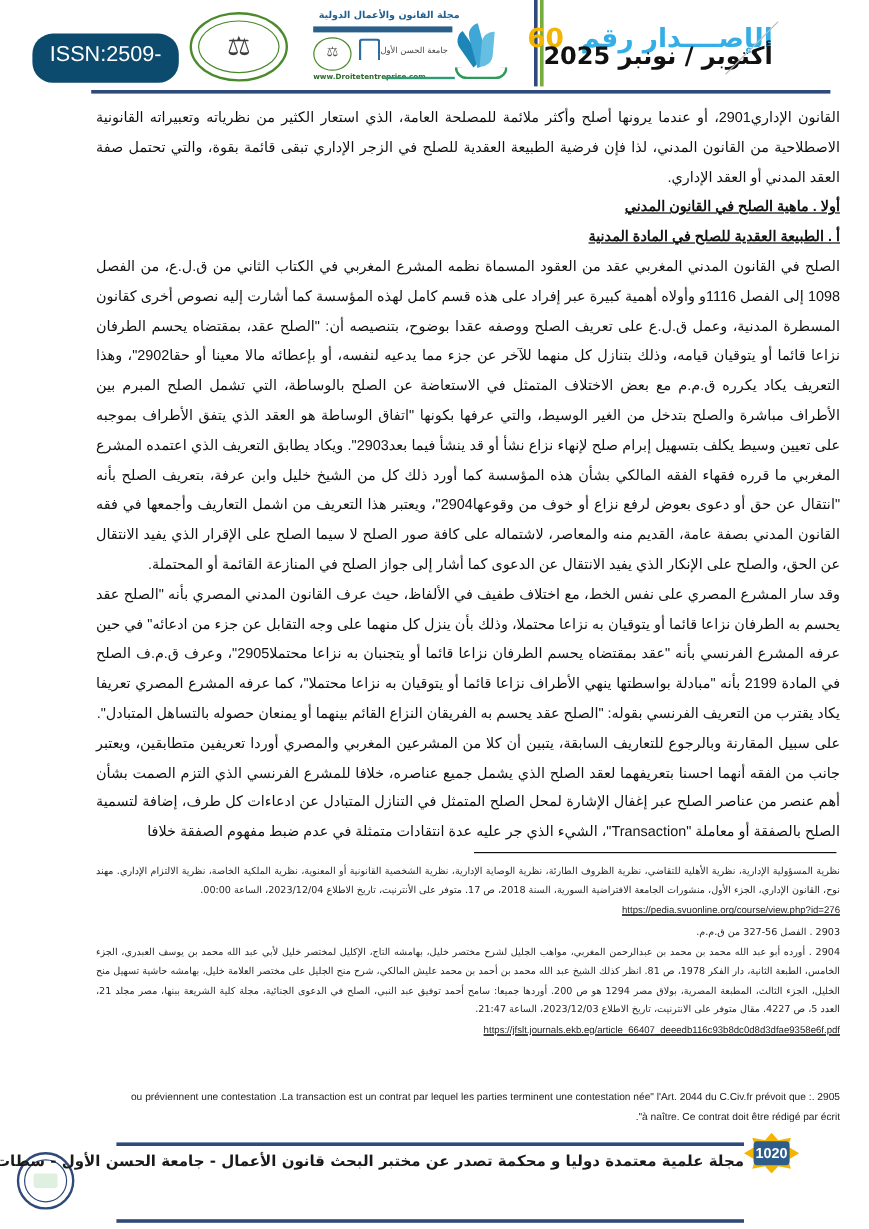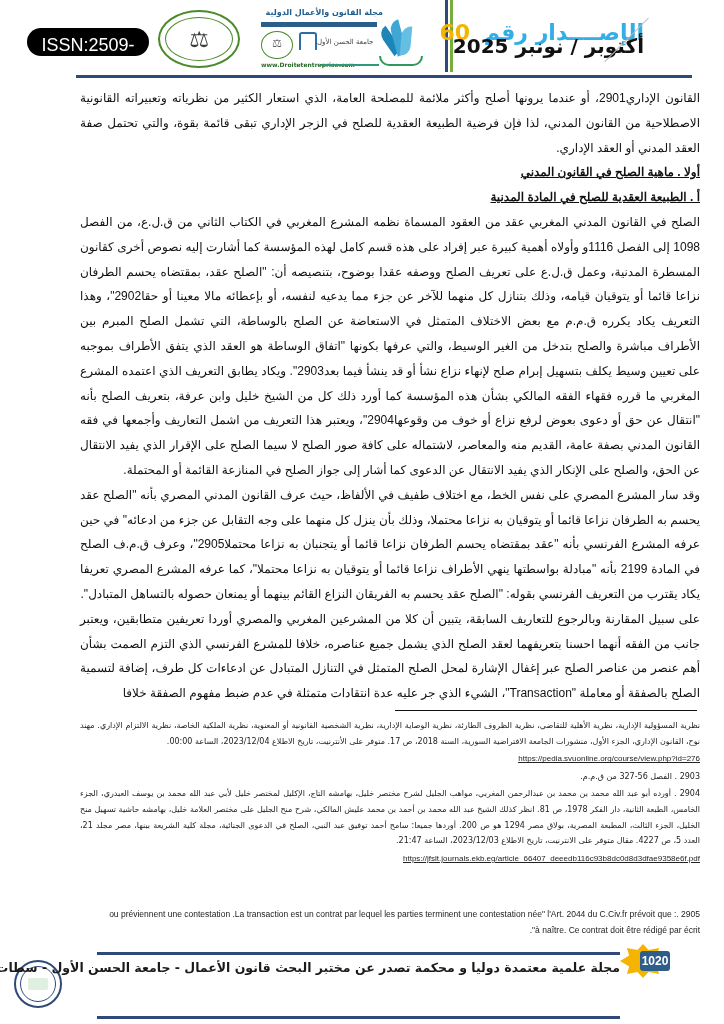--- a/index.html
+++ b/index.html
@@ -1,22 +1,22 @@
 <!DOCTYPE html>
 <html><head>
 <meta charset="utf-8">
 <style>
   html, body { margin:0; padding:0; background:#ffffff; }
   body { width:724px; height:1024px; position:relative; overflow:hidden;
          font-family:"DejaVu Sans", sans-serif; color:#111; }
 
   
   .header { position:absolute; left:0; top:0; width:724px; height:80px; }
-  .issn { position:absolute; left:27px; top:28px; width:122px; height:28px;
-          background:#000000; border-radius:17px; color:#fff;
+  .issn { position:absolute; left:27px; top:28px; width:122px; height:41px;
+          background:#0c4a6e; border-radius:17px; color:#fff;
           font-family:"Liberation Sans", sans-serif; font-size:18px;
           line-height:34px; text-align:center; }
   .seal { position:absolute; left:158px; top:10px; width:82px; height:58px;
           border:2px solid #4a8a2a; border-radius:50%; box-sizing:border-box;
           display:flex; align-items:center; justify-content:center; }
   .seal .scale { font-size:22px; color:#3d3d3d; }
   .seal-ring { position:absolute; inset:5px; border:1px solid #4a8a2a; border-radius:50%; }
 
   .banner { position:absolute; left:255px; top:6px; width:160px; height:62px; }
   .banner-title { position:absolute; right:32px; top:2px; font-size:8px; color:#1f5e8e;
@@ -70,21 +70,21 @@
   
   .foot-rule { position:absolute; left:97px; width:523px; height:3px; background:#2f4a7a; }
   .fr1 { top:952px; } .fr2 { top:1016px; }
   .foot-line1 { position:absolute; left:97px; top:960px; width:523px; direction:rtl; text-align:right;
                 font-size:12.5px; font-weight:bold; color:#1a1a1a; white-space:nowrap; }
   .foot-line2 { position:absolute; left:97px; top:988px; width:523px; direction:rtl; text-align:left;
                 font-size:11.5px; font-weight:bold; color:#1a1a1a; white-space:nowrap;margin-top:39px; }
   .page-badge { position:absolute; left:620px; top:944px; width:46px; height:34px; }
   .page-badge .star { position:absolute; inset:0; background:#f5b400;
       clip-path:polygon(50% 0,62% 18%,85% 12%,80% 34%,100% 50%,80% 66%,85% 88%,62% 82%,50% 100%,38% 82%,15% 88%,20% 66%,0 50%,20% 34%,15% 12%,38% 18%); }
-  .page-badge .inner { position:absolute; left:20px; top:7px; width:30px; height:20px; background:#2f5d8a;
+  .page-badge .inner { position:absolute; left:8px; top:7px; width:30px; height:20px; background:#2f5d8a;
       color:#fff; font-family:"Liberation Sans", sans-serif; font-weight:bold; font-size:12px; line-height:20px;
       text-align:center; border-radius:3px; }
   .foot-seal { position:absolute; left:14px; top:960px; width:48px; height:48px; border:2px solid #2f4a7a;
                border-radius:50%; box-sizing:border-box; }
   .foot-seal .ring { position:absolute; inset:4px; border:1px solid #2f4a7a; border-radius:50%; }
   .foot-seal .center { position:absolute; left:12px; top:16px; width:20px; height:12px; background:#dff0e0; border-radius:2px; }
 </style>
 </head>
 <body>
 

